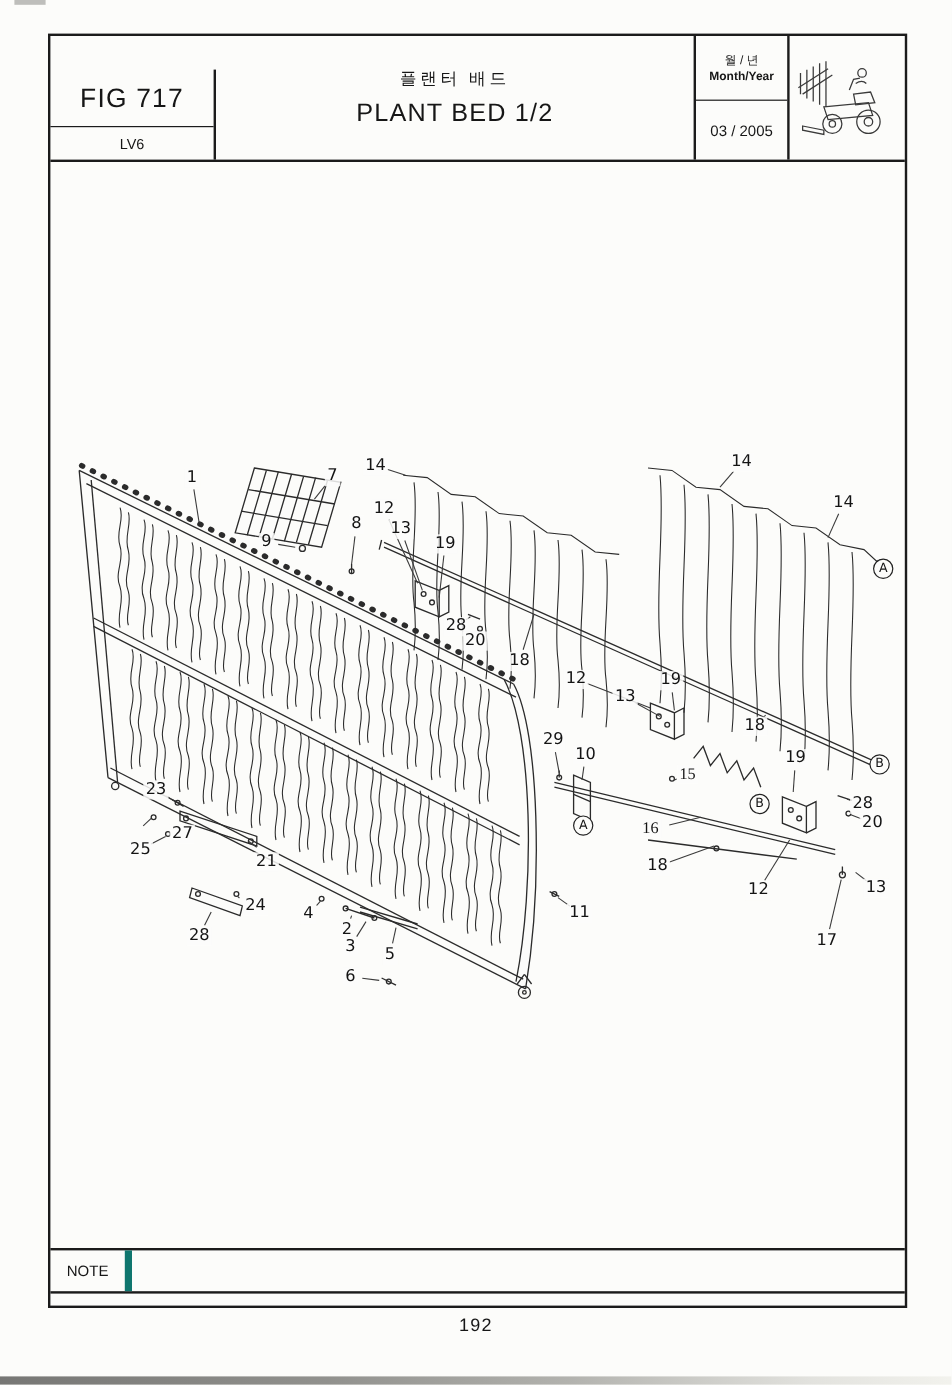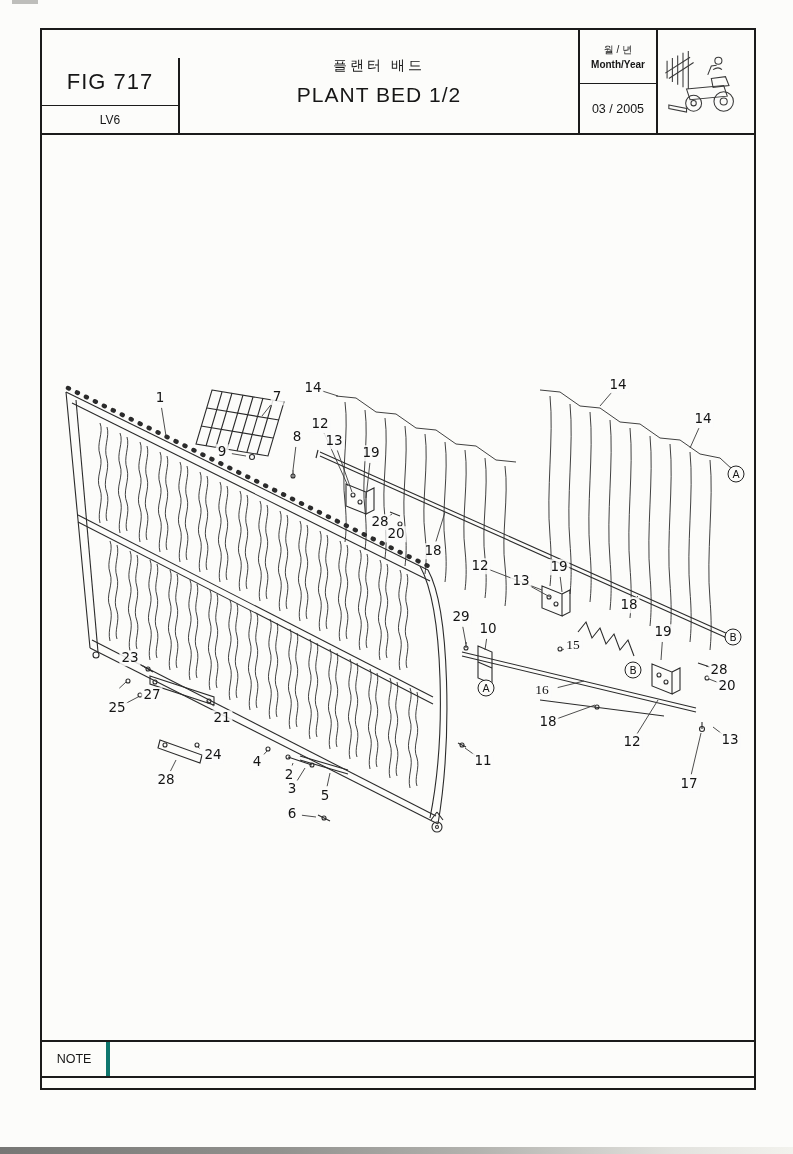--- a/index.html
+++ b/index.html
@@ -34,21 +34,21 @@
   .date-en { font-size:10px; font-weight:bold; }
   .date-val { flex:1; display:flex; align-items:center; justify-content:center; font-size:12.5px; }
   .machine-cell { width:96px; border-right:none; align-items:center; justify-content:center; }
 
   
   .note-box {
     position:absolute; left:0; right:0; bottom:10px; height:38px;
     border-top:2px solid #1b1b1b; border-bottom:2px solid #1b1b1b;
     display:flex;
   }
-  .note-label { width:68px; border-right:4px solid #0f766e; display:flex;
+  .note-label { width:68px; border-right:6px solid #0f766e; display:flex;
                 align-items:center; justify-content:center; font-size:12.5px; }
   .note-content { flex:1; }
 
   
   svg.art, svg.leaders { position:absolute; left:0; top:0; width:793px; height:1154px; }
   svg.art { z-index:1; }
   svg.leaders { z-index:2; }
   #callout-layer { position:absolute; inset:0; z-index:3; }
   .leader { stroke:#3a3a3a; stroke-width:0.9; }
 
@@ -378,16 +378,17 @@
         </svg>
       </div>
     </div>
 
     <div class="note-box">
       <div class="note-label">NOTE</div>
       <div class="note-content"></div>
     </div>
   </div>
 
+  <div class="page-number">192</div>
 
   <div class="scan-mark"></div>
   <div class="scan-strip"></div>
 </div>
 
 </body></html>

